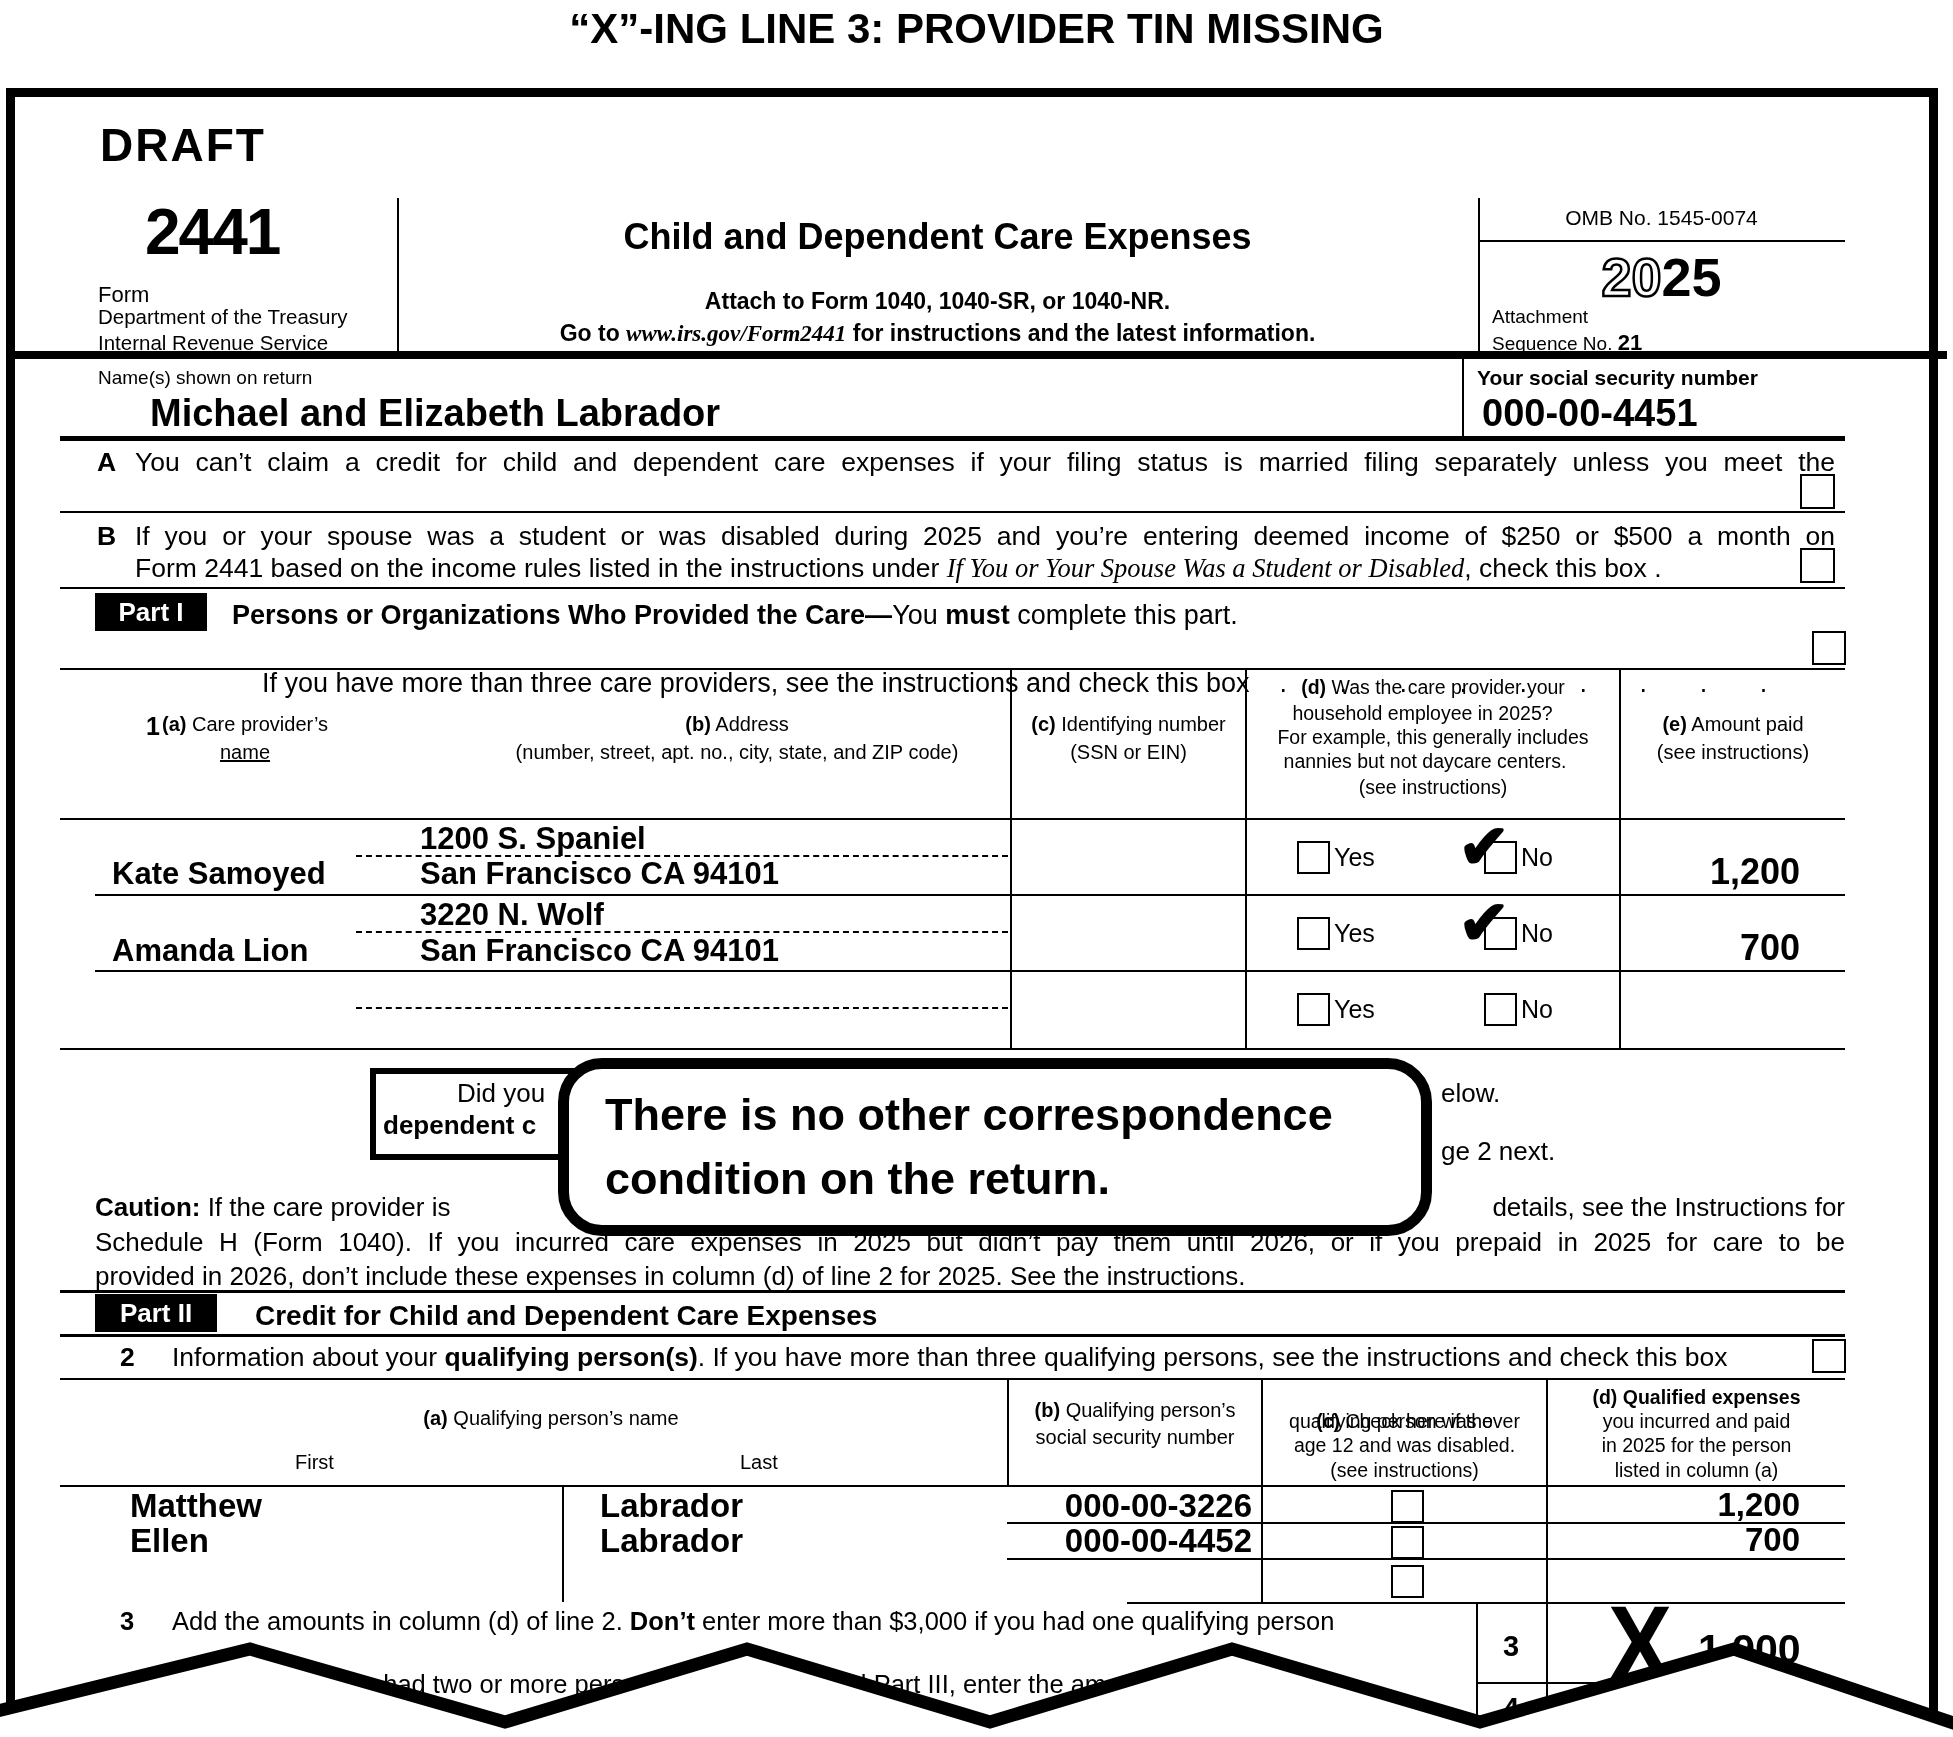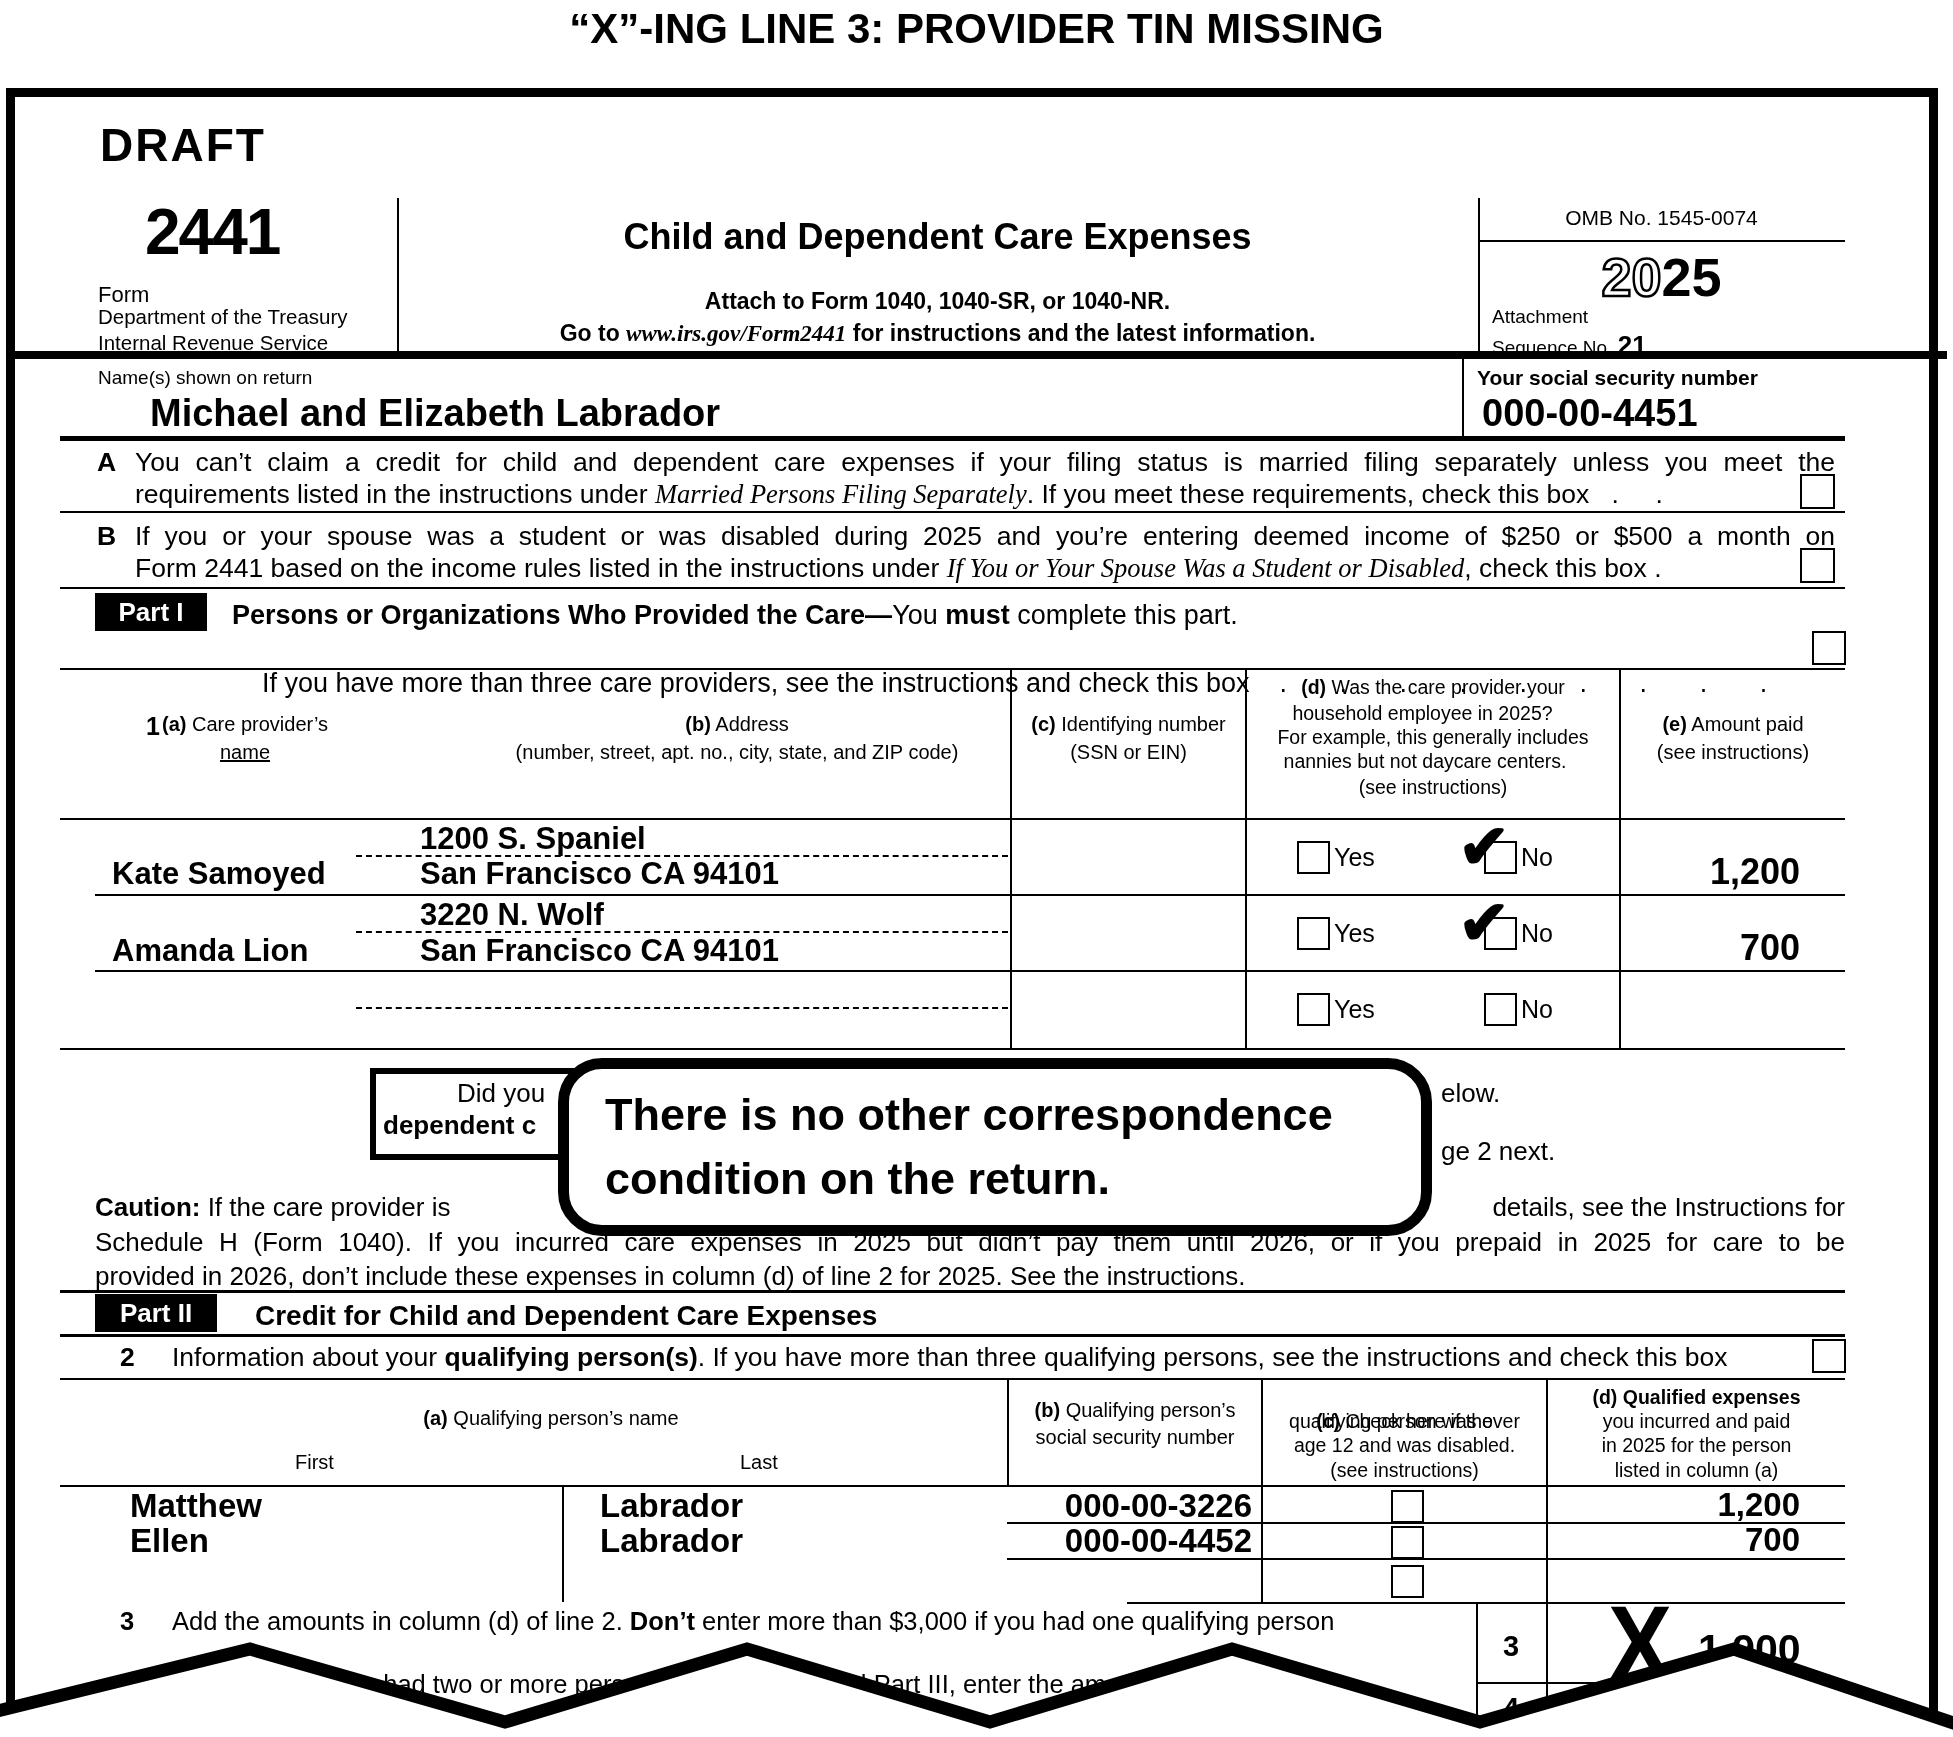--- a/index.html
+++ b/index.html
@@ -51,36 +51,33 @@
     <span>Go to </span><span class="i">www.irs.gov/Form2441</span><span> for instructions and the latest information.</span>
   </div>
 
   <div class="abs ctr" style="left:1478px;top:206px;width:367px;font-size:21px;">OMB No. 1545-0074</div>
   <div class="rule" style="left:1478px;top:240px;width:367px;height:2px;"></div>
   <div class="abs ctr b" style="left:1478px;top:250px;width:367px;font-size:54px;line-height:1;">
     <span class="y20">20</span><span>25</span>
   </div>
   <div class="abs" style="left:1492px;top:306px;font-size:19px;">Attachment</div>
   <div class="abs" style="left:1492px;top:330px;font-size:19px;">
-    <span>Sequence No. </span><span class="b" style="font-size:26px;text-decoration:underline;">21</span>
+    <span>Sequence No. </span><span class="b" style="font-size:22px;text-decoration:underline;">21</span>
   </div>
   <div class="rule" style="left:6px;top:351px;width:1941px;height:8px;"></div>
 
   <div class="abs" style="left:98px;top:367px;font-size:19px;">Name(s) shown on return</div>
   <div class="abs b" style="left:150px;top:392px;font-size:38px;">Michael and Elizabeth Labrador</div>
   <div class="vline" style="left:1462px;top:359px;height:77px;"></div>
   <div class="abs b" style="left:1477px;top:366px;font-size:21px;">Your social security number</div>
   <div class="abs b" style="left:1482px;top:392px;font-size:38px;">000-00-4451</div>
   <div class="rule" style="left:60px;top:436px;width:1785px;height:5px;"></div>
 
   <div class="abs b" style="left:97px;top:447px;font-size:26.5px;">A</div>
   <div class="abs just" style="left:135px;top:447px;width:1700px;font-size:26.5px;">You can’t claim a credit for child and dependent care expenses if your filing status is married filing separately unless you meet the</div>
-  <div class="abs" style="left:135px;top:479px;font-size:26.5px;">
-    <span>requirements listed in the instructions under </span><span class="i">Married Persons Filing Separately</span><span>. If you meet these requirements, check this box</span><span class="pre">   .     .</span>
-  </div>
   <div class="cbx" style="left:1800px;top:474px;width:31px;height:31px;"></div>
   <div class="rule" style="left:60px;top:511px;width:1785px;height:2px;"></div>
 
   <div class="abs b" style="left:97px;top:521px;font-size:26.5px;">B</div>
   <div class="abs just" style="left:135px;top:521px;width:1700px;font-size:26.5px;">If you or your spouse was a student or was disabled during 2025 and you’re entering deemed income of $250 or $500 a month on</div>
   <div class="abs" style="left:135px;top:553px;font-size:26.5px;">
     <span>Form 2441 based on the income rules listed in the instructions under </span><span class="i">If You or Your Spouse Was a Student or Disabled</span><span>, check this box</span><span class="pre"> .</span>
   </div>
   <div class="cbx" style="left:1800px;top:548px;width:31px;height:31px;"></div>
   <div class="rule" style="left:60px;top:587px;width:1785px;height:2px;"></div>

